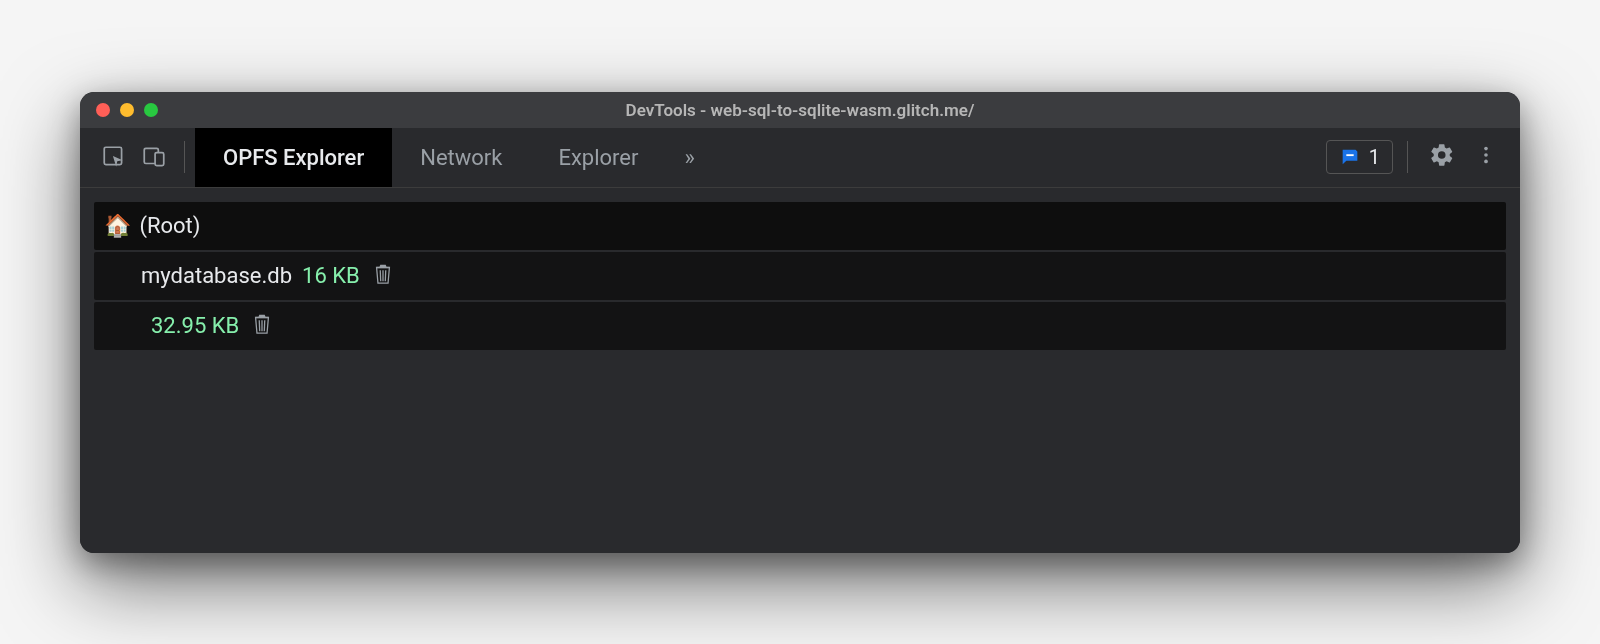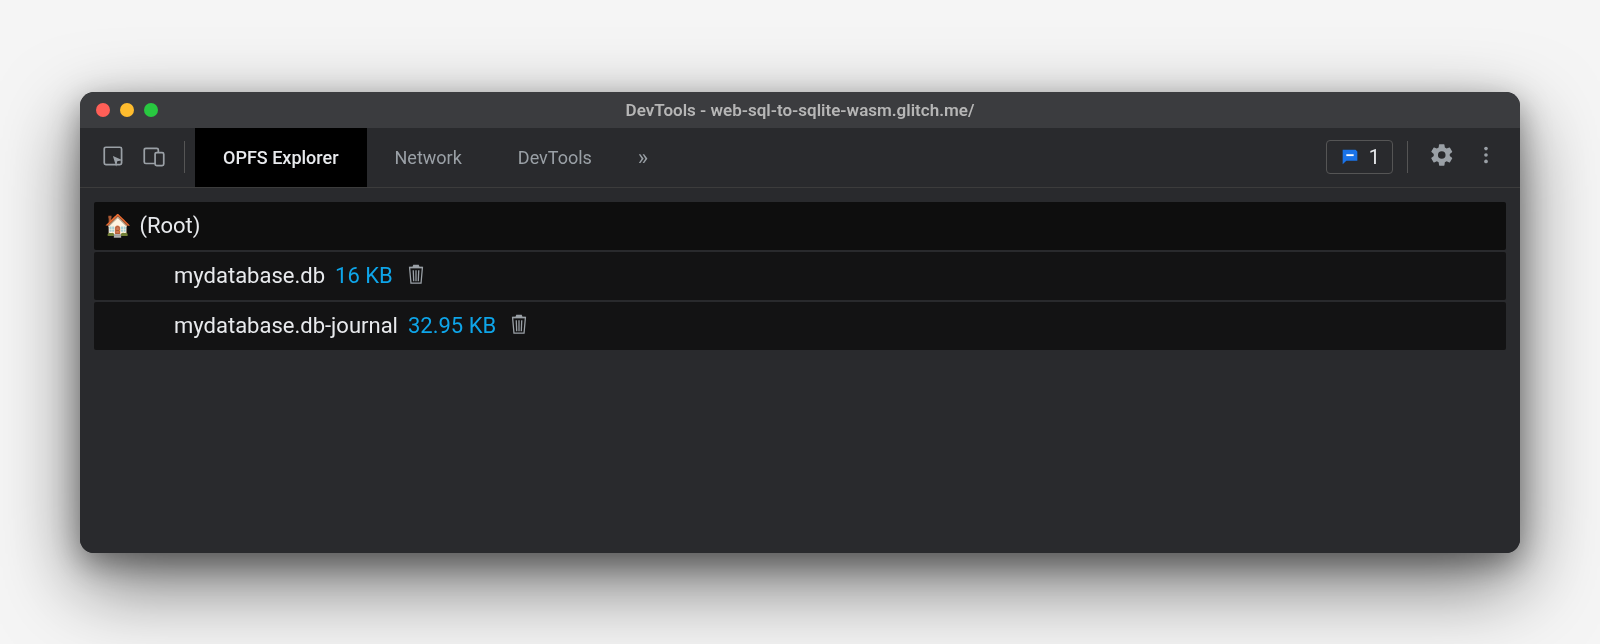--- a/index.html
+++ b/index.html
@@ -80,21 +80,21 @@
   .tabs {
     display: flex;
     align-items: stretch;
     height: 100%;
   }
   .tab {
     display: flex;
     align-items: center;
     padding: 0 28px;
     color: #9aa0a6;
-    font-size: 18px;
+    font-size: 22px;
     cursor: pointer;
   }
   .tab.active {
     background: #000;
     color: #e8eaed;
     font-weight: 500;
   }
   .more-tabs {
     display: flex;
     align-items: center;
@@ -135,25 +135,25 @@
     border-radius: 2px;
   }
   .tree-row.root {
     background: #0e0e0e;
     color: #e8eaed;
     padding-left: 10px;
   }
   .tree-row.file {
     background: #131314;
     color: #e8eaed;
-    padding-left: 80px;
+    padding-left: 47px;
     margin-top: 2px;
   }
   .tree-row .fname { color: #e8eaed; }
-  .tree-row .fsize { color: #0ea5e9; margin-left: 10px; }
+  .tree-row .fsize { color: #86efac; margin-left: 10px; }
   .tree-row .emoji { margin-right: 8px; font-size: 22px; }
   .trash {
     margin-left: 12px;
     color: #9aa0a6;
     cursor: pointer;
     display: flex;
     align-items: center;
   }
 </style>
 </head>
@@ -186,21 +186,21 @@
     <div class="divider-vert"></div>
 
     <div class="tabs">
       <div class="tab active">
         <span>OPFS Explorer</span>
       </div>
       <div class="tab">
         <span>Network</span>
       </div>
       <div class="tab">
-        <span>DevTools</span>
+        <span>Explorer</span>
       </div>
       <div class="more-tabs">
         <span>»</span>
       </div>
     </div>
 
     <div class="spacer"></div>
 
     <div class="right-tools">
       <div class="issue-badge">
@@ -250,21 +250,20 @@
             <path d="M9 4 H15 L16 7 H8 Z" fill="#9aa0a6" stroke="none"></path>
             <line x1="9" y1="10" x2="9.5" y2="22"></line>
             <line x1="12" y1="10" x2="12" y2="22"></line>
             <line x1="15" y1="10" x2="14.5" y2="22"></line>
           </svg>
         </span>
       </span>
     </div>
 
     <div class="tree-row file">
-      <span class="fname">mydatabase.db-journal</span>
       <span class="fsize">32.95 KB</span>
       <span class="trash">
         <span>
           <svg width="22" height="24" viewBox="0 0 24 26" fill="none" stroke="#9aa0a6" stroke-width="1.4">
             <path d="M5 7 H19 L17.5 24 H6.5 Z"></path>
             <path d="M5 7 H19"></path>
             <path d="M9 4 H15 L16 7 H8 Z" fill="#9aa0a6" stroke="none"></path>
             <line x1="9" y1="10" x2="9.5" y2="22"></line>
             <line x1="12" y1="10" x2="12" y2="22"></line>
             <line x1="15" y1="10" x2="14.5" y2="22"></line>

